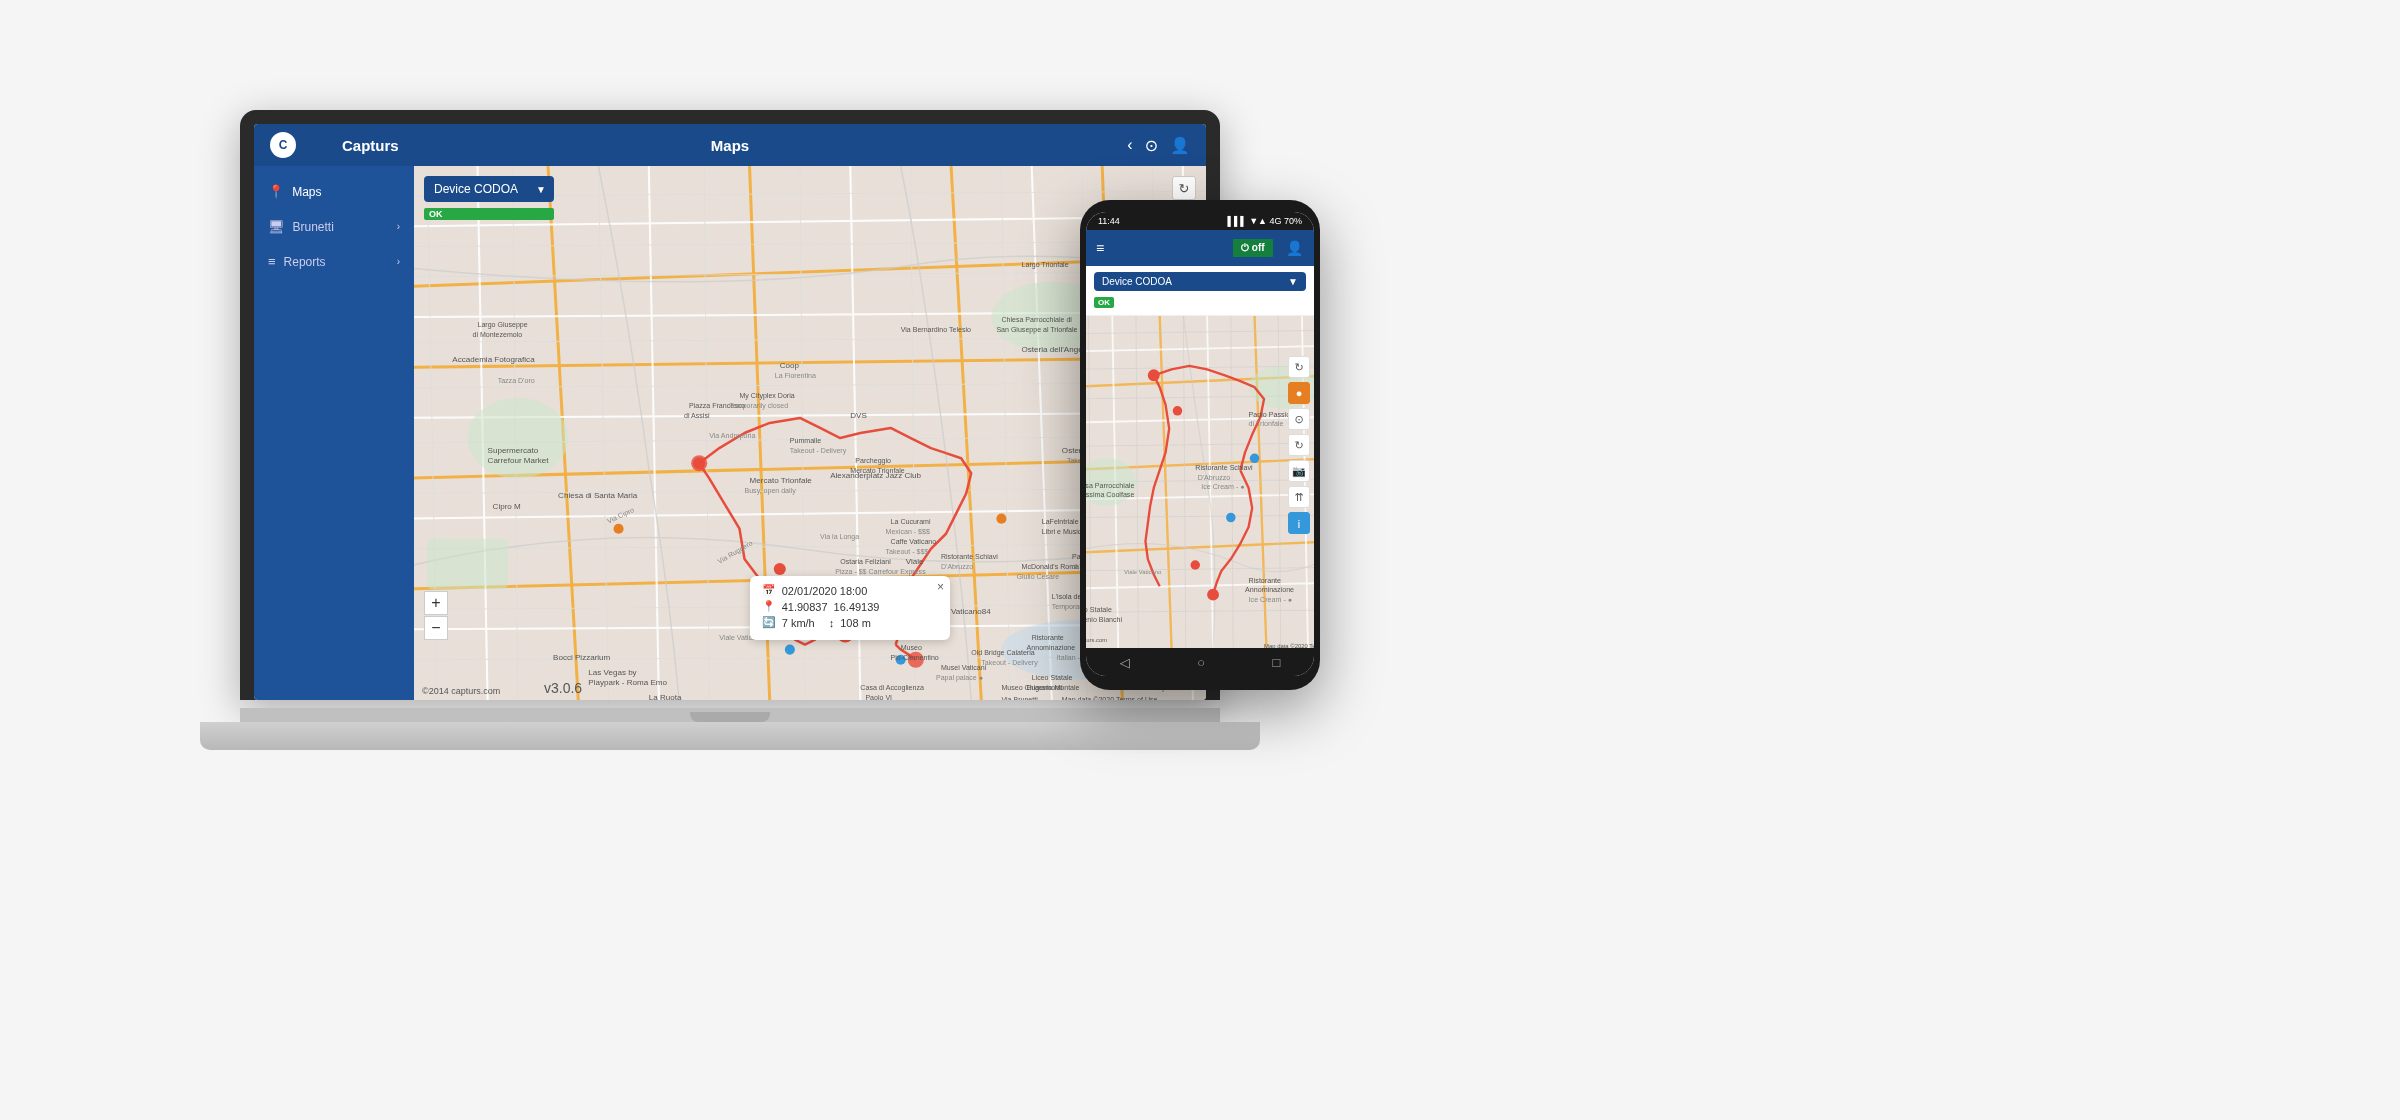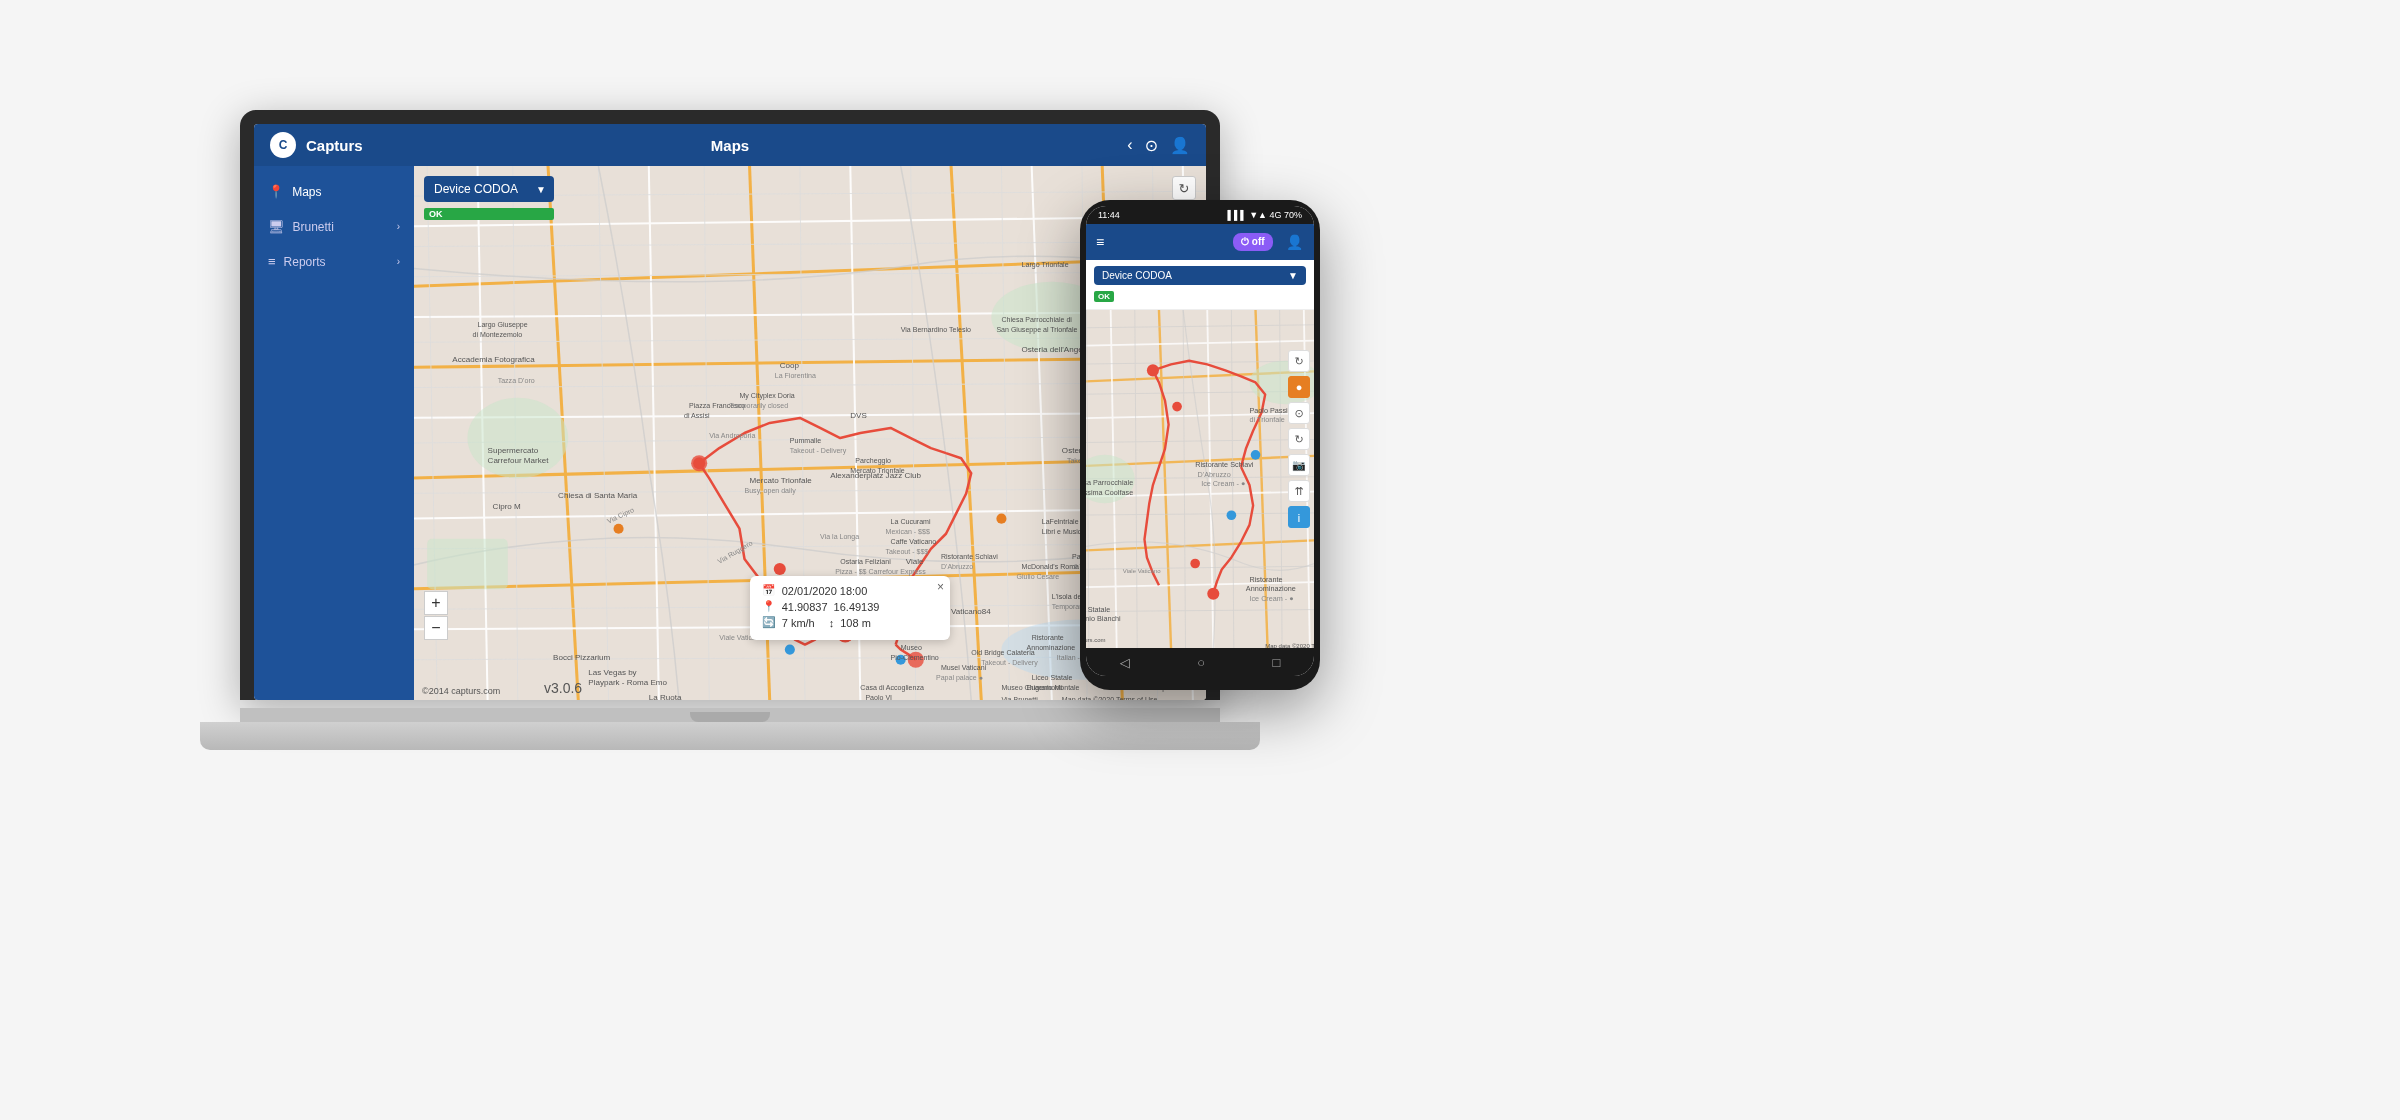--- a/index.html
+++ b/index.html
@@ -103,20 +103,21 @@
       font-size: 12px;
       font-weight: bold;
       color: #1a4a8a;
     }
 
     .app-header-title {
       color: #fff;
       font-size: 15px;
       font-weight: 600;
       flex: 1;
+      margin-left: 36px;
     }
 
     .app-header-collapse {
       color: #fff;
       font-size: 16px;
       margin-right: 12px;
       cursor: pointer;
     }
 
     .app-header-page-title {
@@ -339,21 +340,21 @@
     .phone {
       position: absolute;
       right: 560px;
       top: 90px;
       width: 240px;
       height: 490px;
       background: #1a1a1a;
       border-radius: 30px;
       box-shadow: 0 20px 60px rgba(0,0,0,0.4);
       overflow: hidden;
-      padding: 6px 6px 14px 6px;
+      padding: 12px 6px 14px 6px;
       z-index: 50;
     }
 
     .phone-inner {
       width: 100%;
       height: 100%;
       background: #fff;
       border-radius: 20px;
       overflow: hidden;
       display: flex;
@@ -380,26 +381,26 @@
       flex-shrink: 0;
       gap: 8px;
     }
 
     .phone-menu-icon {
       color: #fff;
       font-size: 14px;
     }
 
     .phone-off-btn {
-      background: #8b5cf6;
+      background: #15803d;
       color: #fff;
       font-size: 10px;
       font-weight: bold;
       padding: 3px 8px;
-      border-radius: 8px;
+      border-radius: 1px;
       margin-left: auto;
     }
 
     .phone-header-icon {
       color: #fff;
       font-size: 14px;
     }
 
     .phone-toolbar {
       background: #fff;

